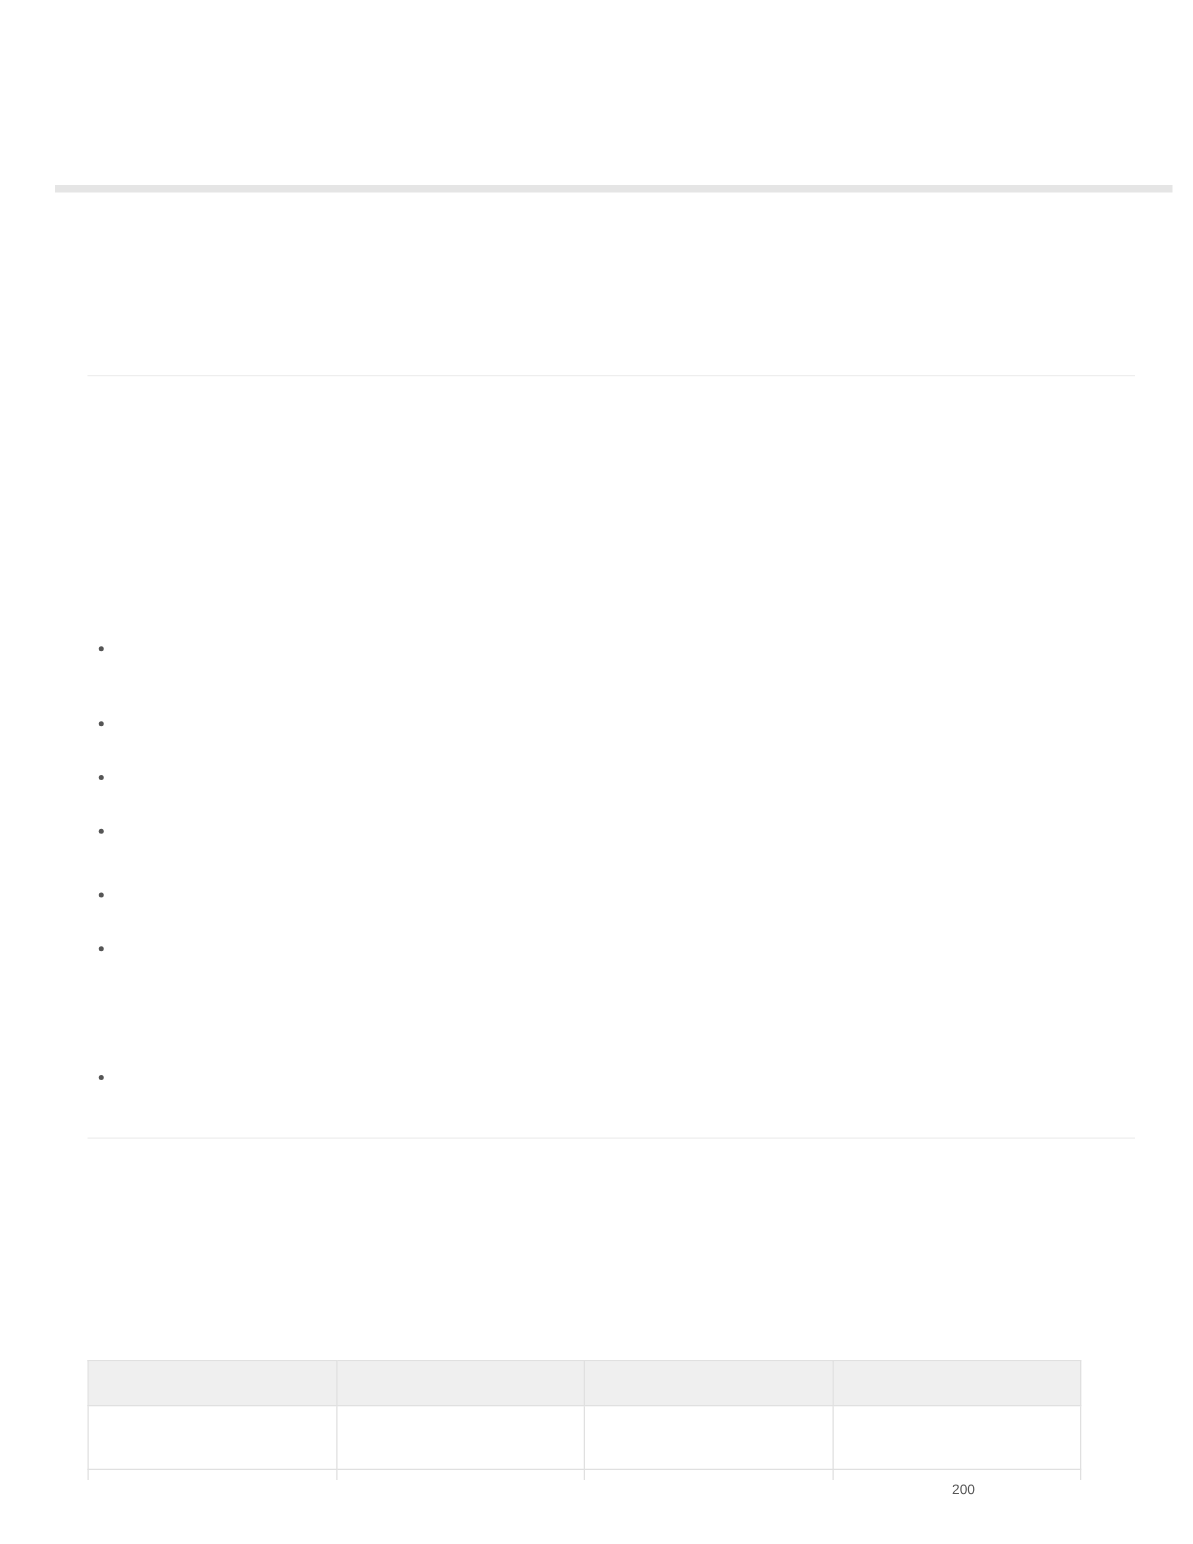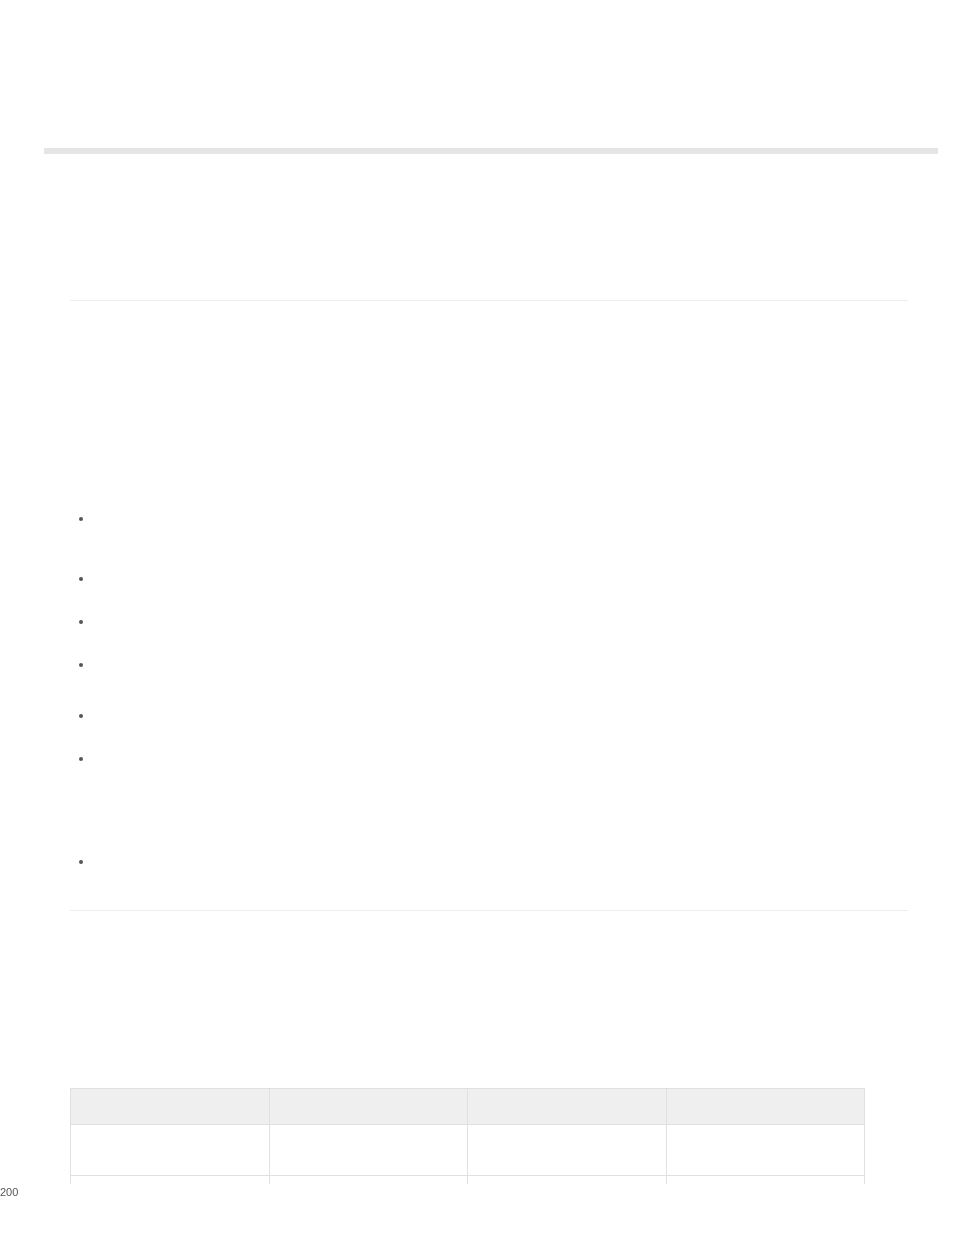--- a/index.html
+++ b/index.html
@@ -74,23 +74,23 @@
     background: #ffffff;
     height: 48px;
   }
   tr.partial td {
     height: 6px;
     border-bottom: none;
   }
   .page-number {
     position: absolute;
     top: 1186px;
-    left: 0;
+    left: 16px;
     width: 764px;
-    text-align: left;
+    text-align: right;
     font-size: 11px;
     color: #555;
   }
 </style>
 </head>
 <body>
 
 <div class="top-band"></div>
 <div class="divider-1"></div>
 

